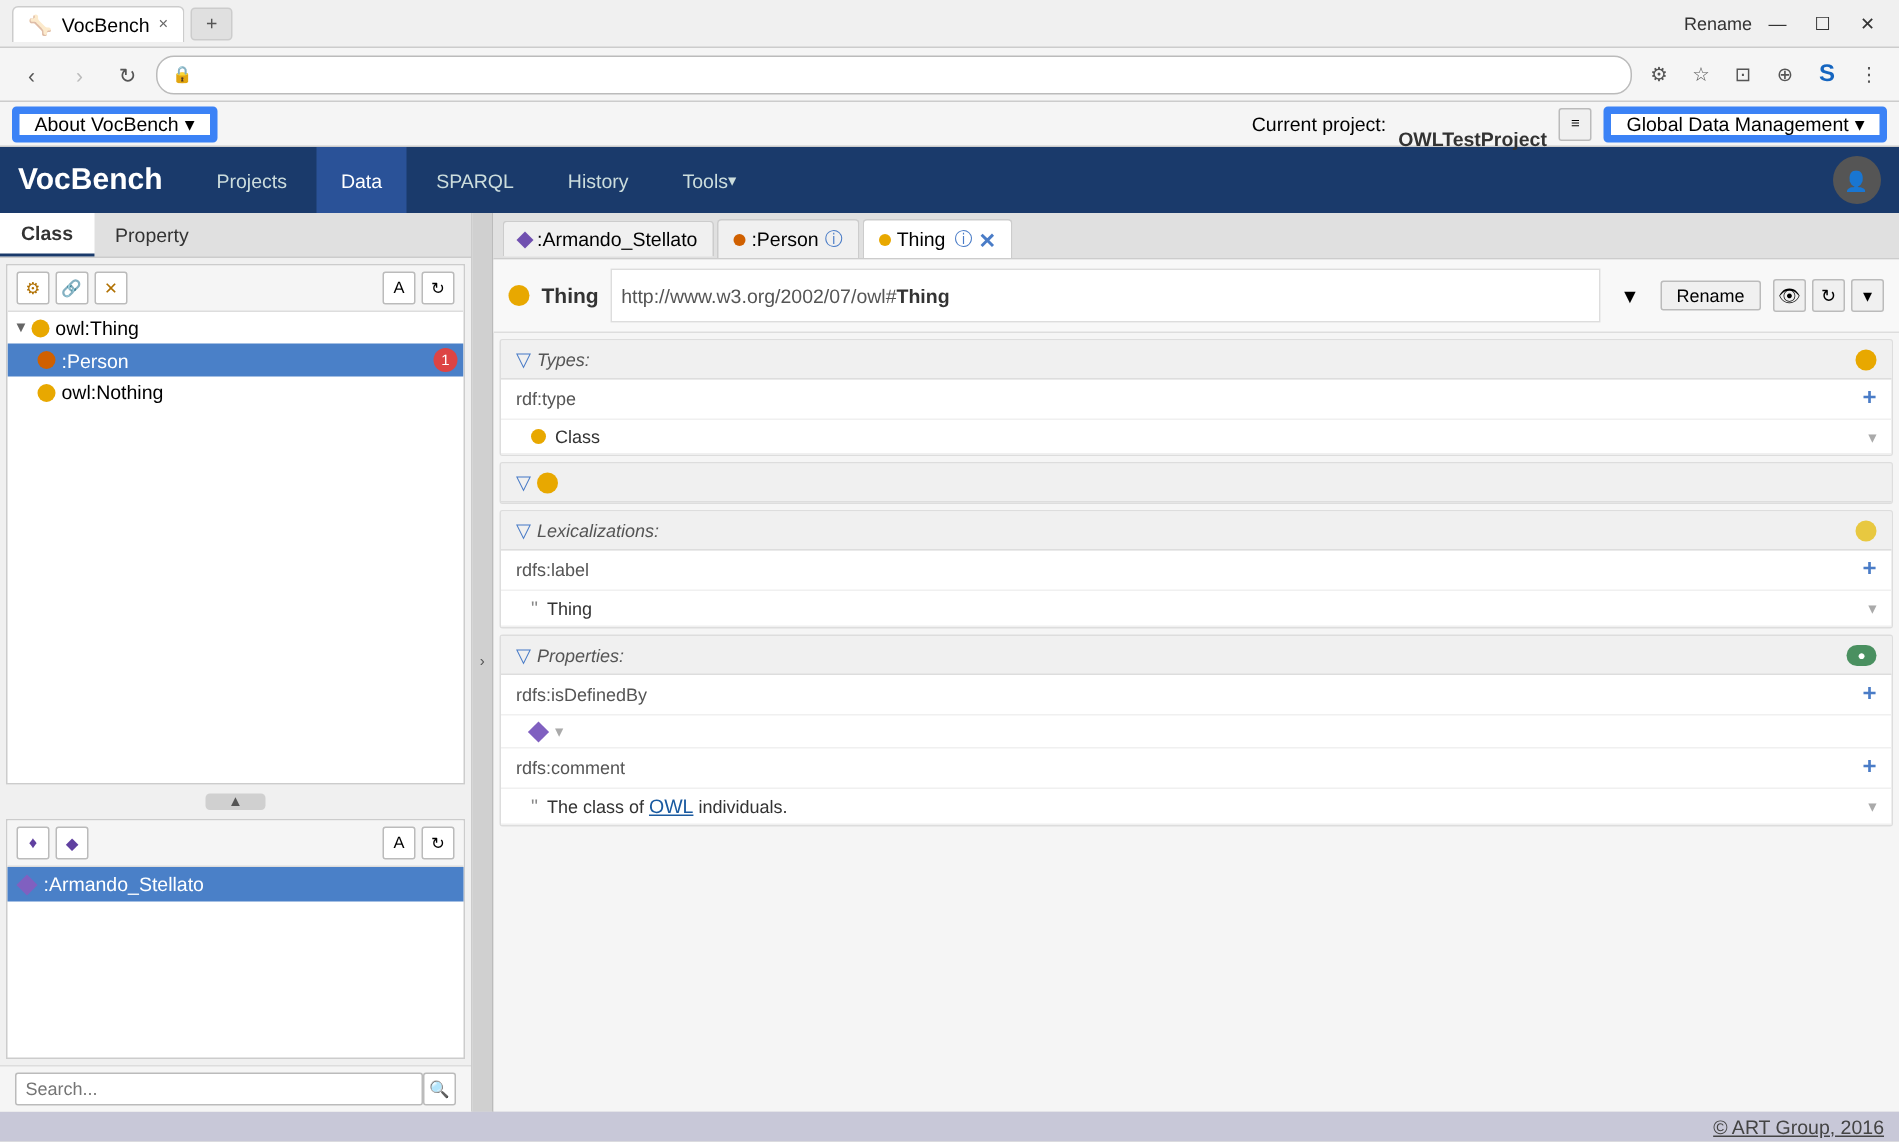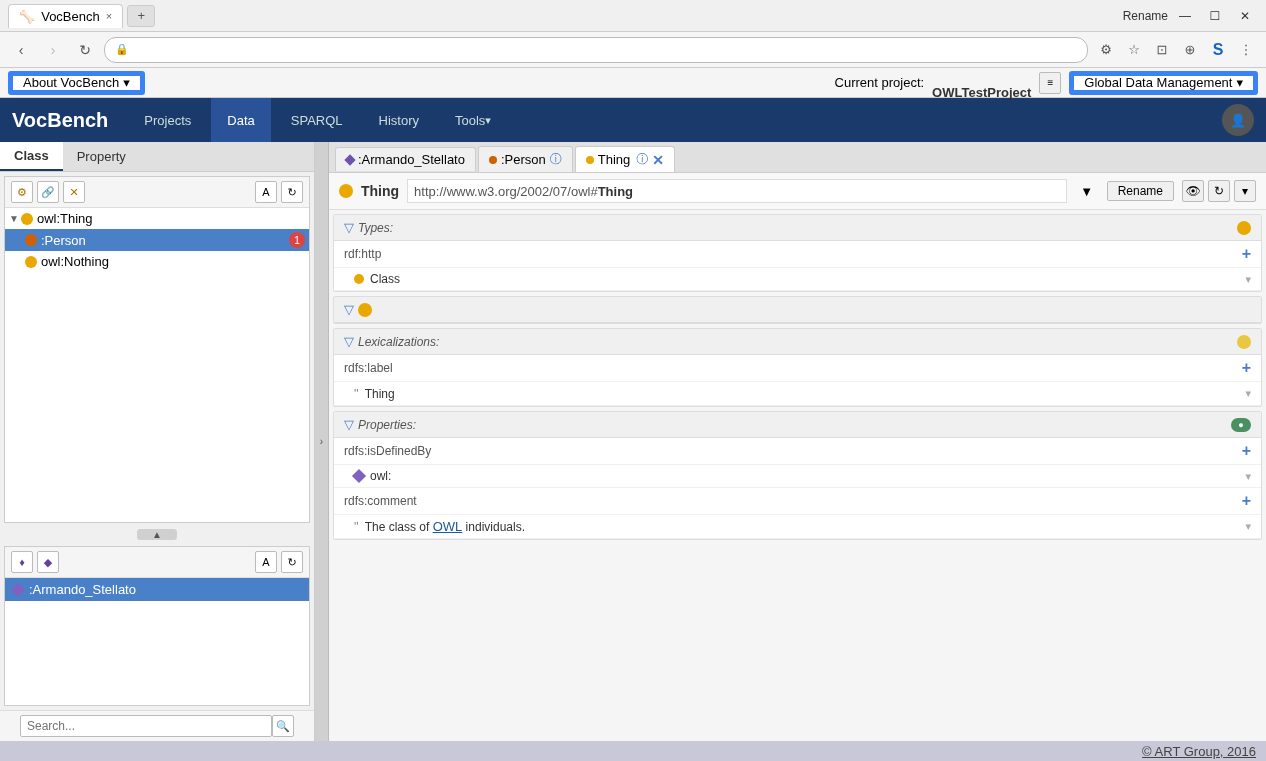--- a/index.html
+++ b/index.html
@@ -156,21 +156,21 @@
       display: flex; align-items: center; padding: 4px 6px; gap: 4px;
       background: #f5f5f5; border-bottom: 1px solid #ddd;
     }
     .instance-item {
       display: flex; align-items: center; padding: 4px 8px; cursor: pointer; background: #4a80c8; color: #fff;
     }
     .instance-item .diamond { width: 10px; height: 10px; background: #8060c0; transform: rotate(45deg); margin-right: 6px; flex-shrink: 0; }
 
     
     .search-bar {
-      display: flex; align-items: center; padding: 4px 20px;
+      display: flex; align-items: center; padding: 4px 10px;
       background: #f5f5f5; border-top: 1px solid #ddd;
     }
     .search-bar input { flex: 1; height: 22px; border: 1px solid #bbb; padding: 0 6px; font-size: 12px; border-radius: 2px; }
     .search-btn { width: 22px; height: 22px; border: 1px solid #bbb; background: #fff; cursor: pointer; border-radius: 2px; font-size: 11px; }
 
     
     .collapse-handle {
       width: 12px; background: #d0d0d0; display: flex; align-items: center;
       justify-content: center; cursor: pointer; font-size: 10px; color: #555;
     }
@@ -199,21 +199,21 @@
     .tab-close { color: #999; cursor: pointer; font-size: 11px; }
     .tab-close.active-x { color: #4a7cc7; font-size: 14px; font-weight: bold; }
 
     
     .content-header {
       display: flex; align-items: center; padding: 6px 10px;
       background: #f8f8f8; border-bottom: 1px solid #ddd; gap: 8px;
     }
     .thing-bullet { width: 14px; height: 14px; border-radius: 50%; background: #e8a800; flex-shrink: 0; }
     .thing-title { font-size: 14px; font-weight: bold; color: #333; }
-    .thing-url { flex: 1; height: 24px; border: 1px solid #ddd; background: #fff; padding: 0 6px; font-size: 11px; color: #555; display: flex; align-items: center; }
+    .thing-url { flex: 1; height: 36px; border: 1px solid #ddd; background: #fff; padding: 0 6px; font-size: 11px; color: #555; display: flex; align-items: center; }
     .rename-btn { padding: 2px 10px; border: 1px solid #bbb; background: #f0f0f0; cursor: pointer; font-size: 12px; border-radius: 2px; }
     .header-icons { display: flex; gap: 4px; }
     .hdr-icon { width: 22px; height: 22px; border: 1px solid #bbb; background: #f0f0f0; cursor: pointer; border-radius: 2px; display: flex; align-items: center; justify-content: center; font-size: 12px; }
 
     
     .sections { flex: 1; overflow-y: auto; padding: 4px; }
     .section { background: #fff; border: 1px solid #ddd; margin-bottom: 4px; border-radius: 2px; }
     .section-header {
       display: flex; align-items: center; padding: 5px 10px;
       background: #f0f0f0; border-bottom: 1px solid #ddd; cursor: pointer;
@@ -412,21 +412,21 @@
 
     <div class="sections">
 
       <div class="section">
         <div class="section-header">
           <span style="color:#4a7cc7; margin-right:4px;">▽</span>
           <span class="section-title">Types:</span>
           <span class="section-badge"></span>
         </div>
         <div class="prop-row">
-          <span class="prop-name">rdf:http</span>
+          <span class="prop-name">rdf:type</span>
           <span class="prop-add">+</span>
         </div>
         <div class="val-row">
           <span class="bullet bullet-yellow" style="width:10px;height:10px;margin-right:6px;"></span>
           <span class="val-text">Class</span>
           <span class="val-arrow">▾</span>
         </div>
       </div>
 
       <div class="section">
@@ -460,21 +460,20 @@
           <div class="section-toggle-badge">
             <span style="color:#fff; font-size:9px;">●</span>
           </div>
         </div>
         <div class="prop-row">
           <span class="prop-name">rdfs:isDefinedBy</span>
           <span class="prop-add">+</span>
         </div>
         <div class="val-row">
           <span class="diamond-sm"></span>
-          <span class="val-text">owl:</span>
           <span class="val-arrow">▾</span>
         </div>
         <div class="prop-row">
           <span class="prop-name">rdfs:comment</span>
           <span class="prop-add">+</span>
         </div>
         <div class="val-row">
           <span class="val-icon">"</span>
           <span class="val-text">The class of <a href="#" style="color:#1a5aa0;margin-top:48px;">OWL</a> individuals.</span>
           <span class="val-arrow">▾</span>

